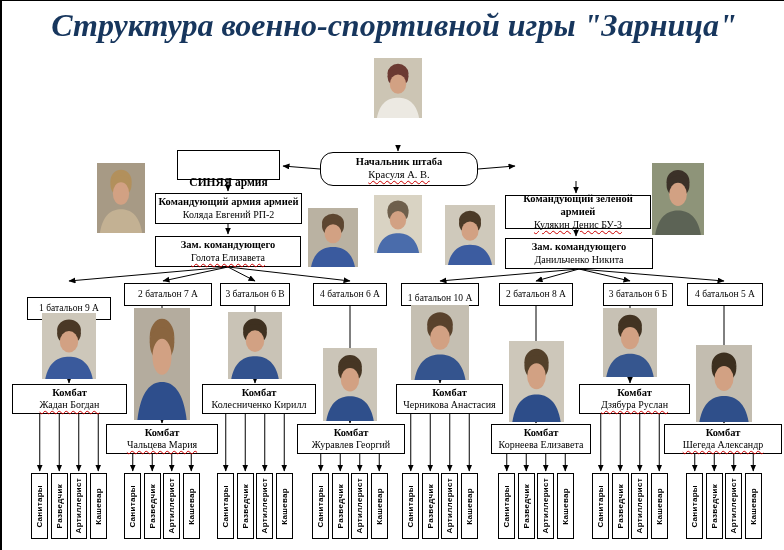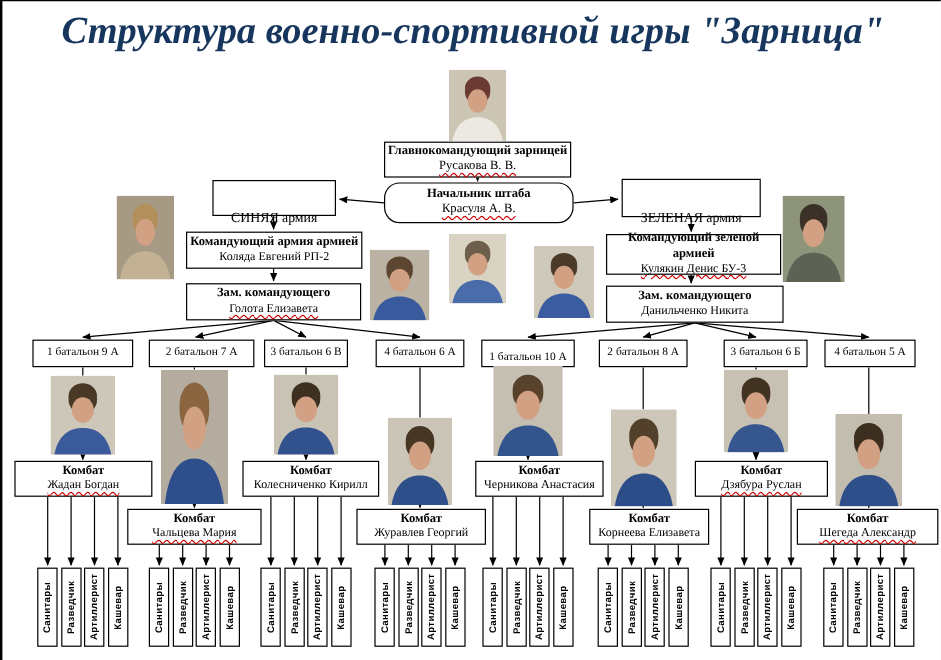--- a/index.html
+++ b/index.html
@@ -9,21 +9,21 @@
   #connectors{position:absolute;left:0;top:0;z-index:1;}
   #title{position:absolute;top:6px;left:0;width:100%;margin:0;text-align:center;
          font-style:italic;font-weight:bold;font-size:32px;color:#17365d;
          white-space:nowrap;font-family:"Liberation Serif",serif;}
   .box{position:absolute;box-sizing:border-box;border:1px solid #000;background:#fff;
        display:flex;flex-direction:column;justify-content:center;align-items:center;
        text-align:center;line-height:1.2;z-index:2;padding:1px;}
   .role{font-weight:bold;font-size:10.5px;}
   .pname{font-size:10.5px;}
   .f10{font-size:10px;}
-  .army{font-weight:normal;font-size:11.5px;margin-top:36px;}
+  .army{font-weight:bold;font-size:11.5px;margin-top:36px;}
   .bat{font-size:9.5px;white-space:nowrap;}
   .wavy{text-decoration-line:underline;text-decoration-style:wavy;
         text-decoration-color:#cc0000;text-decoration-thickness:1px;text-underline-offset:2px;}
   .photo{position:absolute;z-index:2;overflow:hidden;}
   .photo svg{display:block;}
   .squad{position:absolute;box-sizing:border-box;border:1px solid #000;background:#fff;
          display:flex;align-items:center;justify-content:center;z-index:2;}
   .squad span{writing-mode:vertical-rl;transform:rotate(180deg);
               font-family:"Liberation Sans",sans-serif;font-weight:bold;font-size:8px;
               white-space:nowrap;letter-spacing:0.3px;}
@@ -98,35 +98,28 @@
       <line x1="226" y1="266" x2="253" y2="280" stroke="#000" stroke-width="1" marker-end="url(#arw)"></line>
       <line x1="226" y1="266" x2="348" y2="280" stroke="#000" stroke-width="1" marker-end="url(#arw)"></line>
       <line x1="577" y1="268" x2="438" y2="280" stroke="#000" stroke-width="1" marker-end="url(#arw)"></line>
       <line x1="577" y1="268" x2="534" y2="280" stroke="#000" stroke-width="1" marker-end="url(#arw)"></line>
       <line x1="577" y1="268" x2="628" y2="280" stroke="#000" stroke-width="1" marker-end="url(#arw)"></line>
       <line x1="577" y1="268" x2="722" y2="280" stroke="#000" stroke-width="1" marker-end="url(#arw)"></line>
     </svg>
 
   <h1 id="title">Структура военно-спортивной игры "Зарница"</h1>
 
-  <div class="box" style="left:318px;top:117px;width:156px;height:30px;">
-    <div class="role">Главнокомандующий зарницей</div>
-    <div class="pname wavy">Русакова В. В.</div>
-  </div>
 
   <div class="box" style="left:318px;top:151px;width:158px;height:34px;border-radius:13px;">
     <div class="role">Начальник штаба</div>
     <div class="pname wavy">Красуля А. В.</div>
   </div>
 
   <div class="box" style="left:175px;top:149px;width:103px;height:30px;">
     <div class="army">СИНЯЯ армия</div>
-  </div>
-  <div class="box" style="left:516px;top:148px;width:116px;height:32px;">
-    <div class="army">ЗЕЛЕНАЯ армия</div>
   </div>
 
   <div class="box" style="left:153px;top:192px;width:147px;height:31px;">
     <div class="role">Командующий армия армией</div>
     <div class="pname f10">Коляда Евгений РП-2</div>
   </div>
   <div class="box" style="left:503px;top:194px;width:146px;height:34px;">
     <div class="role">Командующий зеленой армией</div>
     <div class="pname f10 wavy">Кулякин Денис  БУ-3</div>
   </div>
@@ -188,21 +181,21 @@
       </div>
       <div class="photo" style="left:650px;top:162px;width:52px;height:72px;">
         <svg width="52" height="72" viewBox="0 0 50 62" preserveAspectRatio="none">
           <rect width="50" height="62" fill="#8e9479"></rect>
           <ellipse cx="25" cy="19" rx="11" ry="11" fill="#3b3128"></ellipse>
           <ellipse cx="25" cy="27" rx="8.5" ry="10" fill="#d2a183"></ellipse>
           <path d="M14,19 A11,8 0 0 1 36,19 L36,16 A11,10 0 0 0 14,16 Z" fill="#3b3128"></path>
           <path d="M3,62 C6,46 15,41 25,41 C35,41 44,46 47,62 Z" fill="#5c6355"></path>
         </svg>
       </div>
-      <div class="box" style="left:25px;top:282px;width:84px;height:23px;">
+      <div class="box" style="left:25px;top:296px;width:84px;height:23px;">
         <div class="bat">1 батальон 9 А</div>
       </div>
       <div class="photo" style="left:40px;top:312px;width:54px;height:66px;">
         <svg width="54" height="66" viewBox="0 0 50 62" preserveAspectRatio="none">
           <rect width="50" height="62" fill="#cdc7ba"></rect>
           <ellipse cx="25" cy="19" rx="11" ry="11" fill="#4a3826"></ellipse>
           <ellipse cx="25" cy="27" rx="8.5" ry="10" fill="#d2a183"></ellipse>
           <path d="M14,19 A11,8 0 0 1 36,19 L36,16 A11,10 0 0 0 14,16 Z" fill="#4a3826"></path>
           <path d="M3,62 C6,46 15,41 25,41 C35,41 44,46 47,62 Z" fill="#3a5a9c"></path>
         </svg>

